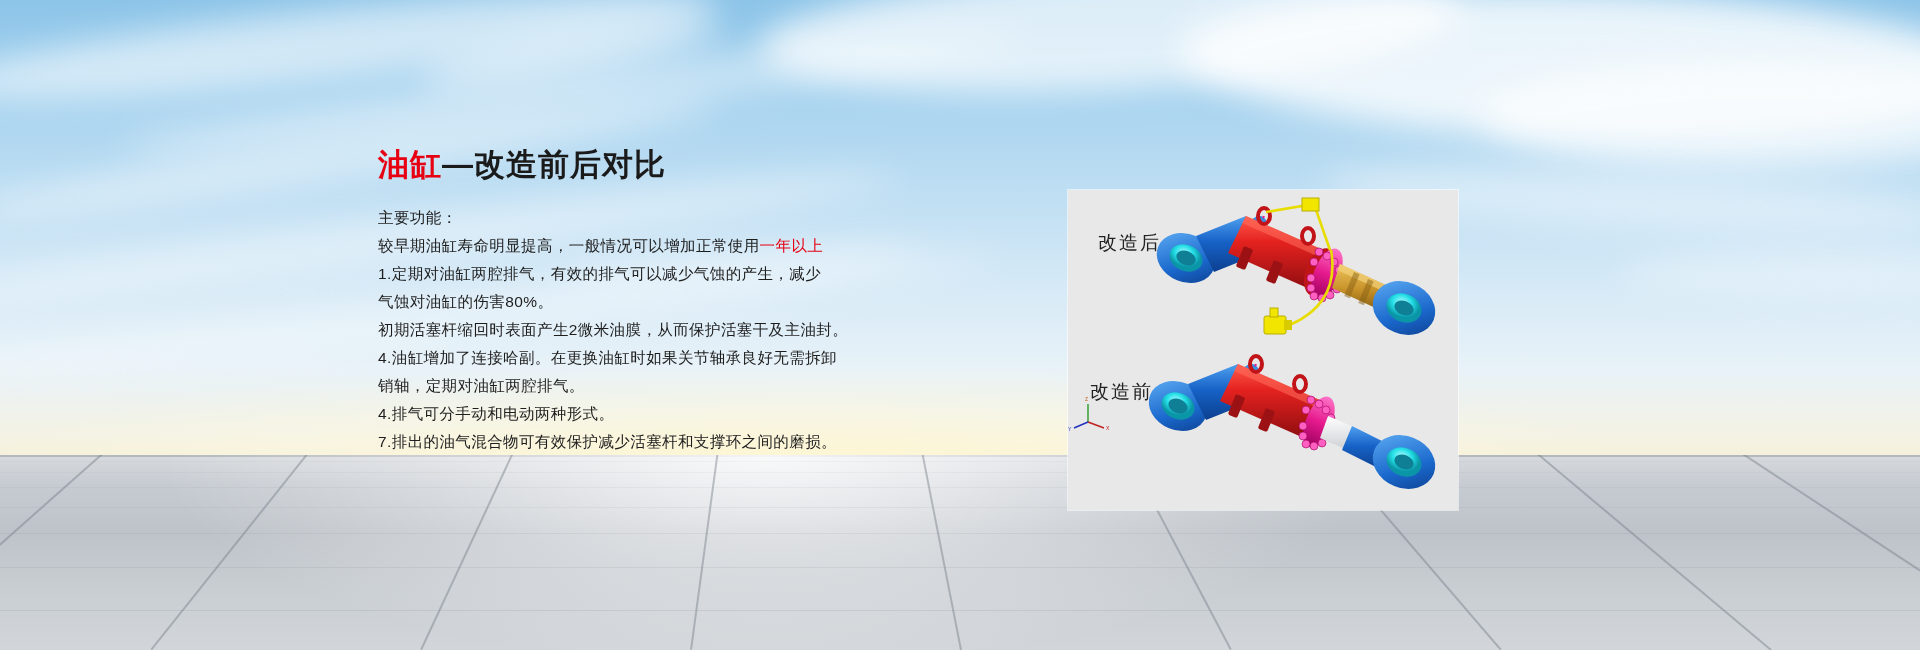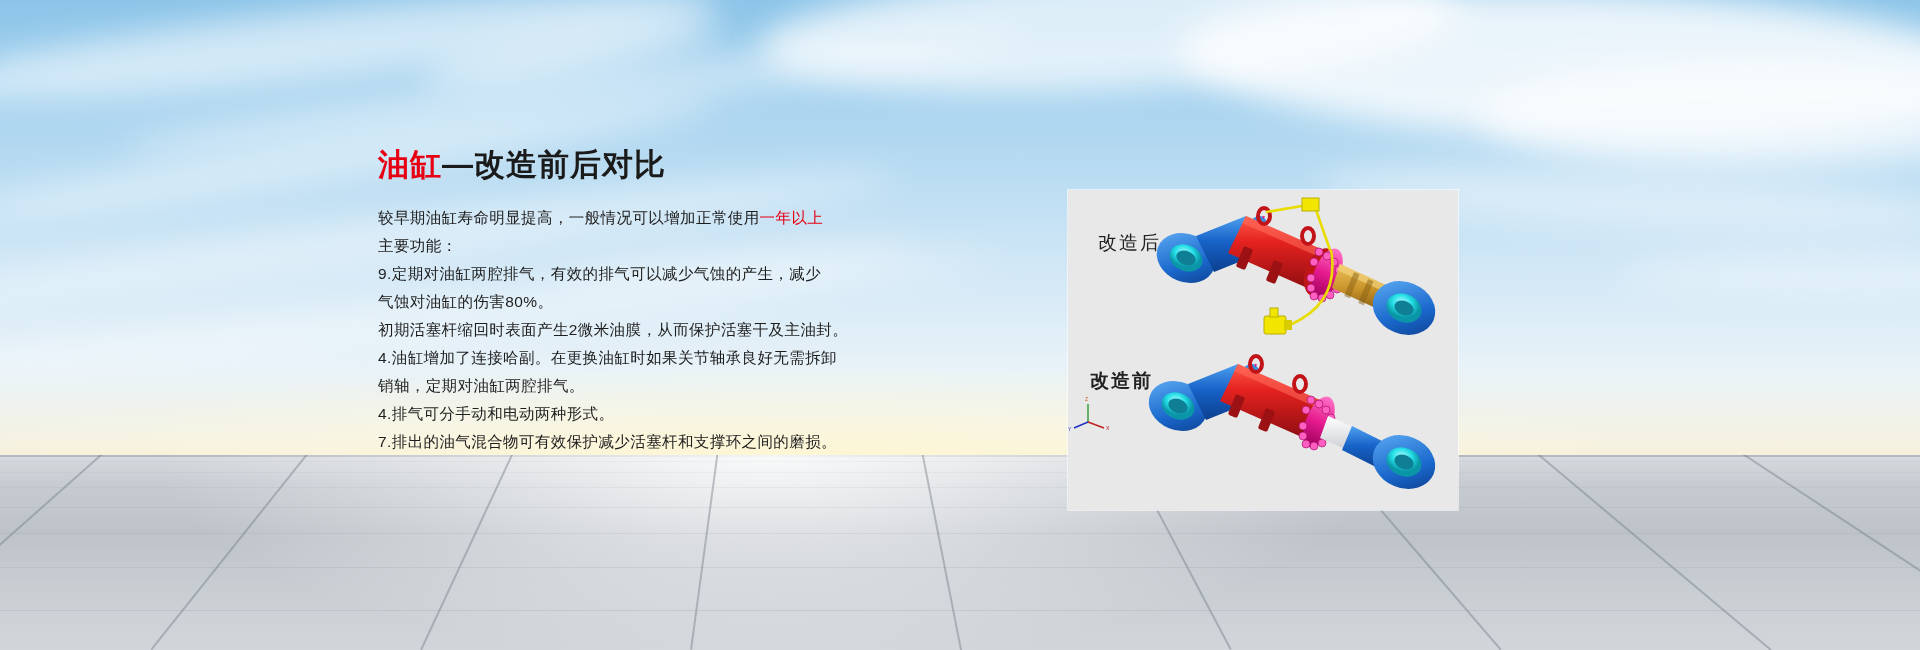--- a/index.html
+++ b/index.html
@@ -48,21 +48,21 @@
   .body{margin-top:22px;}
   .body p{margin:0;font-size:15.5px;line-height:28px;color:#1e1e1e;white-space:nowrap;letter-spacing:.4px;}
   .body p .red{color:#e60012;}
 
   
   .panel{position:absolute;left:1068px;top:190px;width:390px;height:320px;
     background:#e8e8e8;box-shadow:0 0 0 1px rgba(255,255,255,.55);}
   .panel-inner{position:absolute;inset:0;overflow:hidden;}
   .panel .lbl{position:absolute;font-size:19px;color:#222;letter-spacing:2px;font-family:"Liberation Serif","DejaVu Serif",serif;}
   .lbl-after{left:30px;top:40px;}
-  .lbl-before{left:22px;top:178px;font-weight:bold;}
+  .lbl-before{left:22px;top:189px;}
 </style>
 </head>
 <body>
 
 <div class="banner">
 
   <div class="sky">
     <div class="cloud c1"></div>
     <div class="cloud c2"></div>
     <div class="cloud c3"></div>
@@ -114,23 +114,23 @@
         <div class="gh" style="top: 112px; opacity: 0.446667;"></div>
         <div class="gh" style="top: 155px; opacity: 0.549048;"></div>
       </div>
   </div>
 
   <div class="copy">
     <div class="title">
       <span class="red">油缸</span><span>—改造前后对比</span>
     </div>
     <div class="body" id="body-lines">
+        <p><span>主要功能：</span></p>
         <p><span>较早期油缸寿命明显提高，一般情况可以增加正常使用</span><span class="red">一年以上</span></p>
-        <p><span>主要功能：</span></p>
-        <p><span>9.定期对油缸两腔排气，有效的排气可以减少气蚀的产生，减少</span></p>
+        <p><span>1.定期对油缸两腔排气，有效的排气可以减少气蚀的产生，减少</span></p>
         <p><span>气蚀对油缸的伤害80%。</span></p>
         <p><span>初期活塞杆缩回时表面产生2微米油膜，从而保护活塞干及主油封。</span></p>
         <p><span>4.油缸增加了连接哈副。在更换油缸时如果关节轴承良好无需拆卸</span></p>
         <p><span>销轴，定期对油缸两腔排气。</span></p>
         <p><span>4.排气可分手动和电动两种形式。</span></p>
         <p><span>7.排出的油气混合物可有效保护减少活塞杆和支撑环之间的磨损。</span></p>
       </div>
   </div>
 
   <div class="panel">

